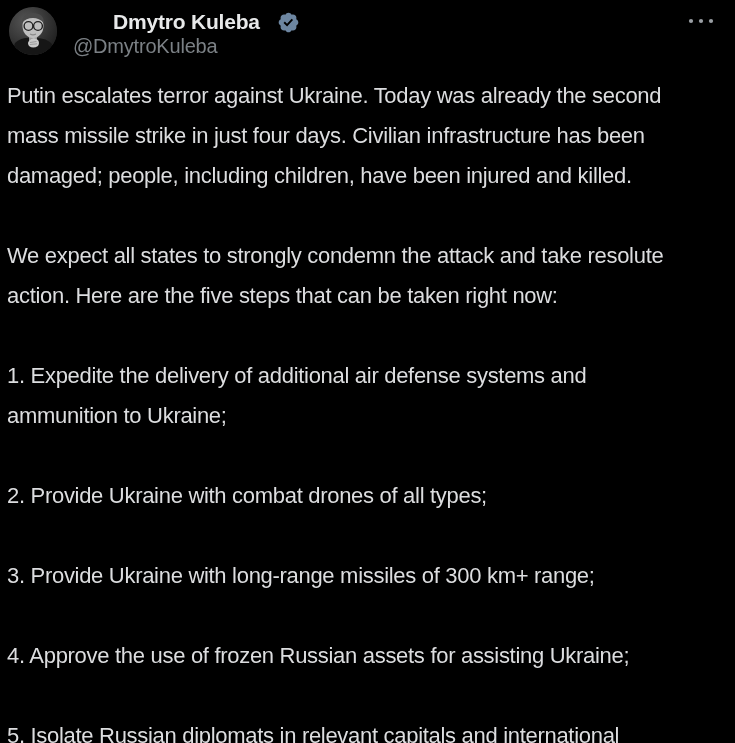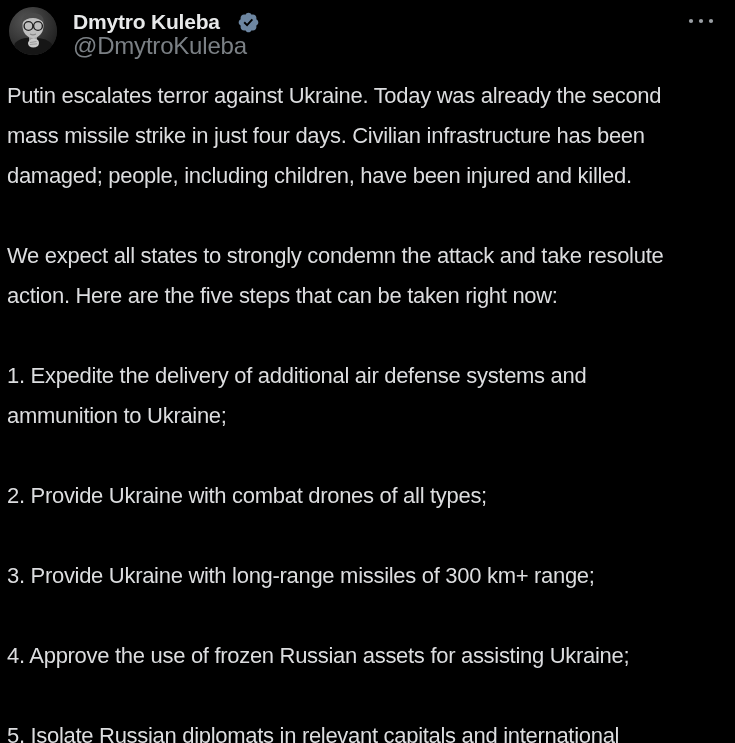--- a/index.html
+++ b/index.html
@@ -18,28 +18,28 @@
   .tweet { position: relative; width: 735px; height: 743px; }
 
   
   .tweet-header { position: absolute; left: 0; top: 0; width: 735px; height: 66px; }
   .avatar {
     position: absolute; left: 9px; top: 7px;
     width: 48px; height: 48px; border-radius: 50%;
     overflow: hidden; cursor: pointer; background: #2b2b2b;
   }
   .author-block { position: absolute; left: 73px; top: 9px; display: flex; flex-direction: column; }
-  .name-row { display: flex; align-items: center; gap: 17px; height: 25px; }
+  .name-row { display: flex; align-items: center; gap: 17px; height: 25px; margin-left: 40px; }
   .display-name {
     font-size: 21px; font-weight: bold; color: #e8e9ea;
     letter-spacing: -0.2px; cursor: pointer; white-space: nowrap;
   }
   .verified-badge { width: 23px; height: 23px; color: var(--verified-blue); margin-top: 1px; }
   .handle {
-    font-size: 24px; color: var(--text-secondary);
+    font-size: 20px; color: var(--text-secondary);
     letter-spacing: -0.2px; line-height: 24px; white-space: nowrap;
   }
   .more-button {
     position: absolute; right: 18px; top: 10px;
     width: 32px; height: 22px;
     display: flex; align-items: center; justify-content: center;
     color: #9a9fa4; cursor: pointer; border-radius: 14px;
   }
 
   

